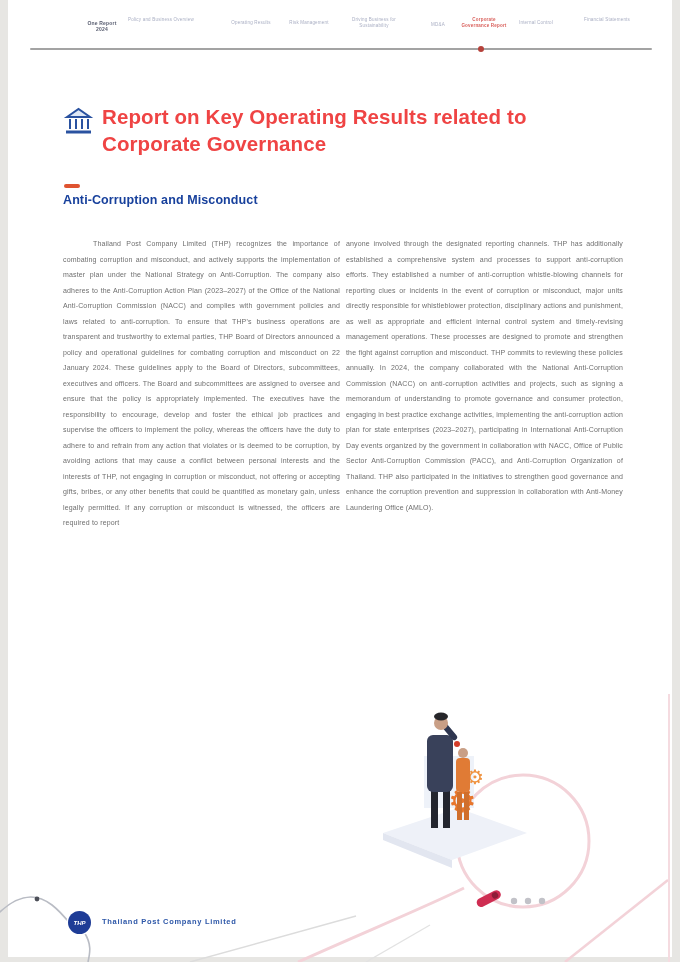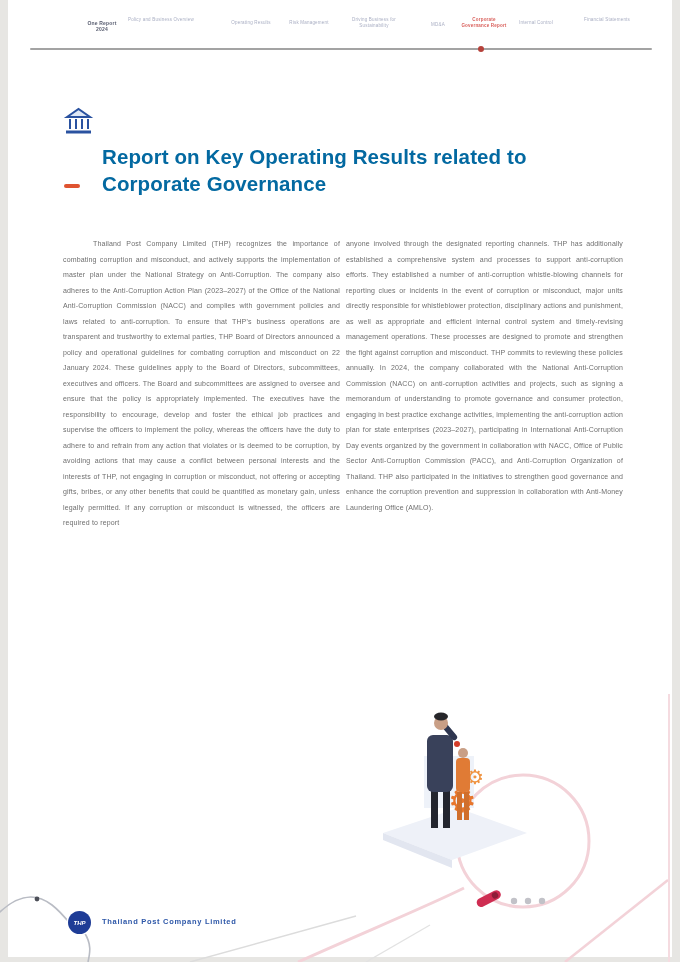--- a/index.html
+++ b/index.html
@@ -35,23 +35,22 @@
   .t4{left:274px; top:20px; width:54px;}
   .t5{left:334px; top:17px; width:64px;}
   .t6{left:412px; top:22px; width:36px;}
   .t7{left:450px; top:17px; width:52px;}
   .t8{left:504px; top:20px; width:48px;}
   .t9{left:570px; top:17px; width:58px;}
   
   .title-icon { position:absolute; left:55px; top:105px; width:31px; height:31px; }
   .page-title {
     position:absolute; left:94px; top:103px; width:492px;
-    font-size:20.5px; line-height:27px; font-weight:bold; color:#0369a1;
+    font-size:20.5px; line-height:27px; font-weight:bold; color:#ef4444;
     letter-spacing:.1px;
-    margin-top:40px;
   }
   .accent-dash {
     position:absolute; left:56px; top:184px; width:16px; height:4px;
     background:#df5330; border-radius:2px;
   }
   .section-heading {
     position:absolute; left:55px; top:193px;
     font-size:12.5px; font-weight:bold; color:#17409c; letter-spacing:.1px;
   }
   
@@ -108,20 +107,21 @@
         <line x1="13" y1="14" x2="13" y2="24"></line>
         <line x1="19" y1="14" x2="19" y2="24"></line>
         <line x1="25" y1="14" x2="25" y2="24"></line>
         <line x1="3" y1="27" x2="28" y2="27" stroke-width="3"></line>
       </g>
     </svg>
   </span>
   <h1 class="page-title">Report on Key Operating Results related to Corporate Governance</h1>
 
   <div class="accent-dash"></div>
+  <h2 class="section-heading">Anti-Corruption and Misconduct</h2>
 
   <div class="columns">
     <div class="col left">Thailand Post Company Limited (THP) recognizes the importance of combating corruption and misconduct, and actively supports the implementation of master plan under the National Strategy on Anti-Corruption. The company also adheres to the Anti-Corruption Action Plan (2023–2027) of the Office of the National Anti-Corruption Commission (NACC) and complies with government policies and laws related to anti-corruption. To ensure that THP's business operations are transparent and trustworthy to external parties, THP Board of Directors announced a policy and operational guidelines for combating corruption and misconduct on 22 January 2024. These guidelines apply to the Board of Directors, subcommittees, executives and officers. The Board and subcommittees are assigned to oversee and ensure that the policy is appropriately implemented. The executives have the responsibility to encourage, develop and foster the ethical job practices and supervise the officers to implement the policy, whereas the officers have the duty to adhere to and refrain from any action that violates or is deemed to be corruption, by avoiding actions that may cause a conflict between personal interests and the interests of THP, not engaging in corruption or misconduct, not offering or accepting gifts, bribes, or any other benefits that could be quantified as monetary gain, unless legally permitted. If any corruption or misconduct is witnessed, the officers are required to report</div>
     <div class="col right">anyone involved through the designated reporting channels. THP has additionally established a comprehensive system and processes to support anti-corruption efforts. They established a number of anti-corruption whistle-blowing channels for reporting clues or incidents in the event of corruption or misconduct, major units directly responsible for whistleblower protection, disciplinary actions and punishment, as well as appropriate and efficient internal control system and timely-revising management operations. These processes are designed to promote and strengthen the fight against corruption and misconduct. THP commits to reviewing these policies annually. In 2024, the company collaborated with the National Anti-Corruption Commission (NACC) on anti-corruption activities and projects, such as signing a memorandum of understanding to promote governance and consumer protection, engaging in best practice exchange activities, implementing the anti-corruption action plan for state enterprises (2023–2027), participating in International Anti-Corruption Day events organized by the government in collaboration with NACC, Office of Public Sector Anti-Corruption Commission (PACC), and Anti-Corruption Organization of Thailand. THP also participated in the initiatives to strengthen good governance and enhance the corruption prevention and suppression in collaboration with Anti-Money Laundering Office (AMLO).</div>
   </div>
 
   <div class="footer-logo">THP</div>
   <div class="footer-company">Thailand Post Company Limited</div>
 </div>
 

